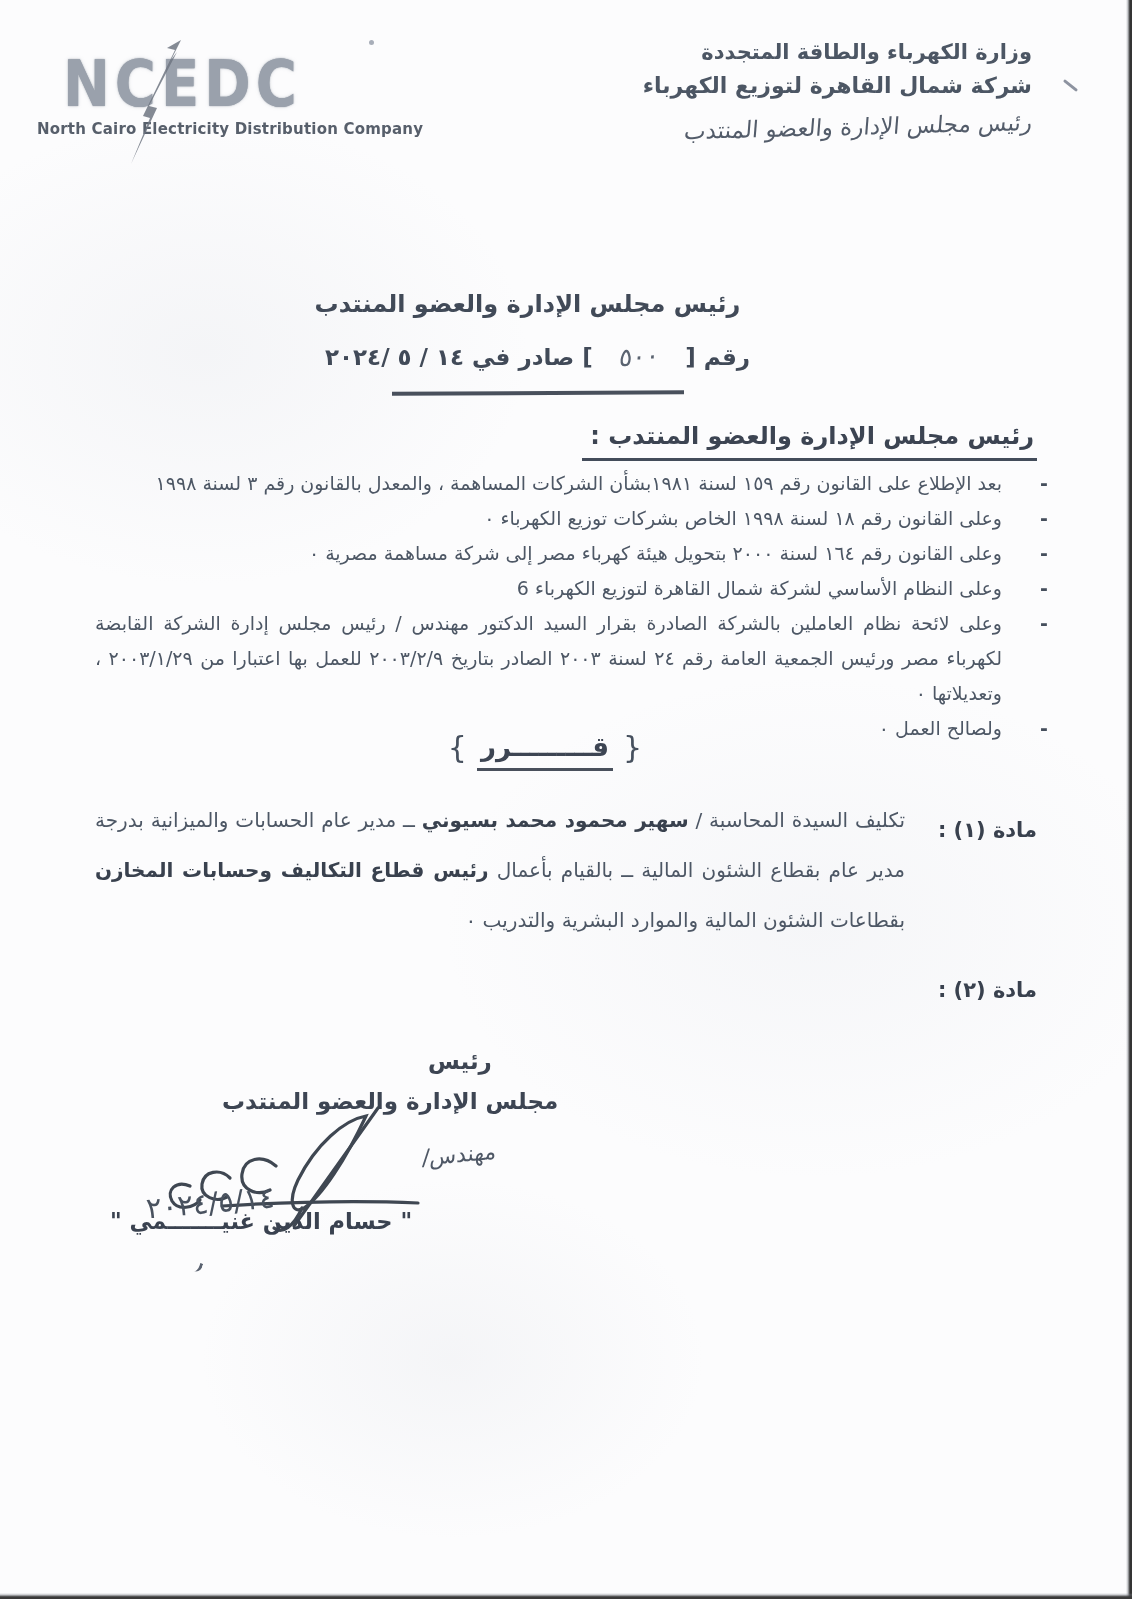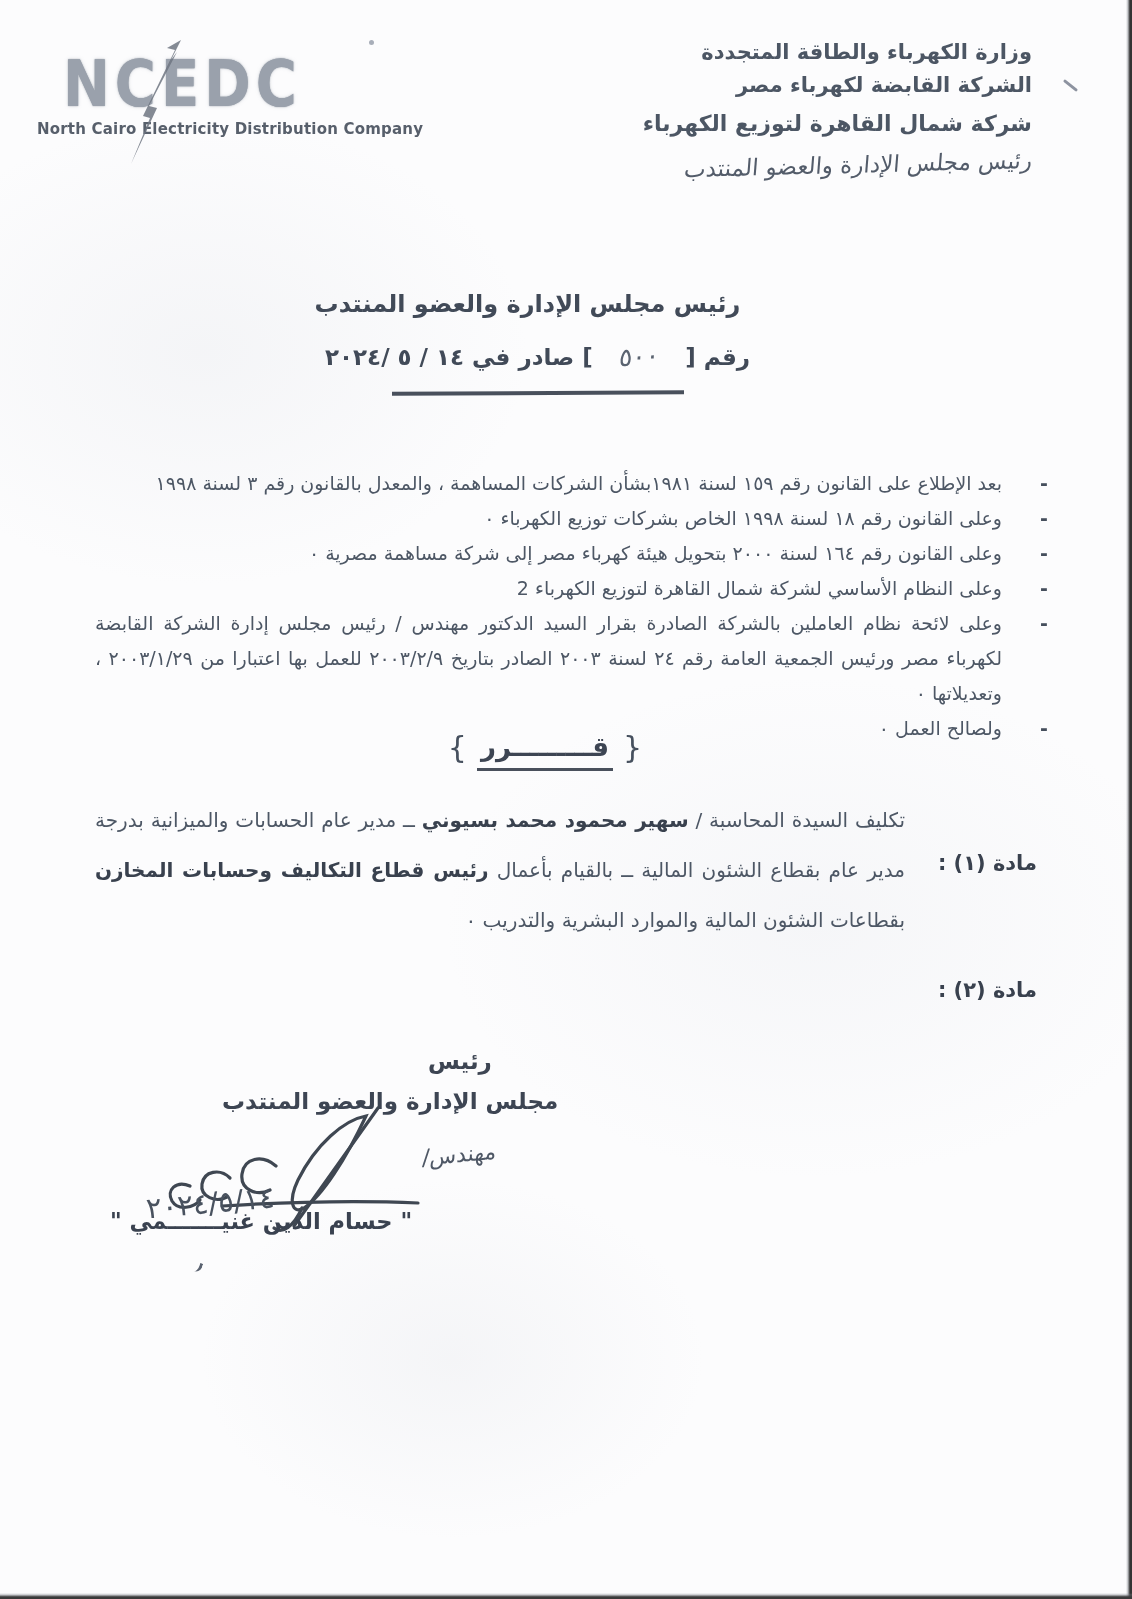--- a/index.html
+++ b/index.html
@@ -59,21 +59,21 @@
   .bullets .dash{flex:0 0 46px;font-weight:bold;color:#454e5c;}
   .bullets .btxt{flex:1;text-align:justify;}
 
   
   .decided{position:absolute;left:0;width:1090px;top:730px;text-align:center;font-size:26px;color:#3d4553;}
   .decided .brace{font-size:30px;font-weight:normal;vertical-align:-2px;color:#46505e;}
   .decided .word{font-weight:bold;border-bottom:3px solid #49505c;padding:0 4px 6px 4px;margin:0 10px;}
 
   
   .article-label{position:absolute;right:95px;font-size:21px;font-weight:bold;color:#39414e;}
-  .a1-label{top:851px;}
+  .a1-label{top:818px;}
   .a1-body{position:absolute;right:227px;left:95px;top:795px;font-size:20px;line-height:50px;
     text-align:justify;color:#4d5765;}
   .a1-body .b{font-weight:bold;color:#39414e;}
   .a2-label{top:978px;}
   .a2-body{position:absolute;right:247px;top:980px;font-size:19.5px;color:#4d5765;}
 
   
   .sig-line1{position:absolute;left:428px;top:1048px;font-size:23px;font-weight:bold;color:#3d4553;}
   .sig-line2{position:absolute;left:222px;top:1088px;font-size:23px;font-weight:bold;color:#3d4553;}
   .sig-eng{position:absolute;left:422px;top:1142px;font-size:22px;color:#4e5765;transform:rotate(-5deg) skewX(-7deg);}
@@ -96,47 +96,47 @@
   <div class="logo">
     <div class="logo-letters">NCEDC</div>
     <svg class="bolt" width="70" height="130" viewBox="0 0 70 130">
       <path d="M58 2 L44 10 L52 12 L20 78 L27 80 L8 126 L34 70 L26 68 L54 14 L48 22 Z" fill="#6e7681" opacity="0.85"></path>
     </svg>
     <div class="logo-sub">North Cairo Electricity Distribution Company</div>
   </div>
 
   <div class="org">
     <div class="org-line org-l1">وزارة الكهرباء والطاقة المتجددة</div>
-    <div class="org-line org-l2">الشركة القابضة لكهرباء مصر</div>
     <div class="org-line org-l3">شركة شمال القاهرة لتوزيع الكهرباء</div>
     <div class="org-l4">رئيس مجلس الإدارة والعضو المنتدب</div>
   </div>
 
   <div class="doc-subtitle">رئيس مجلس الإدارة والعضو المنتدب</div>
   <div class="doc-number">
     <span>رقم [</span><span class="hand">٥٠٠</span><span>] صادر في ١٤ /  ٥  /٢٠٢٤</span>
   </div>
   <div class="date-underline"></div>
 
+  <div class="preamble-heading">رئيس مجلس الإدارة والعضو المنتدب :</div>
   <ul class="bullets">
     <li>
       <span class="dash">-</span>
       <span class="btxt">بعد الإطلاع على القانون رقم ١٥٩ لسنة ١٩٨١بشأن الشركات المساهمة ، والمعدل بالقانون رقم ٣ لسنة ١٩٩٨</span>
     </li>
     <li>
       <span class="dash">-</span>
       <span class="btxt">وعلى القانون رقم ١٨ لسنة ١٩٩٨ الخاص بشركات توزيع الكهرباء ٠</span>
     </li>
     <li>
       <span class="dash">-</span>
       <span class="btxt">وعلى القانون رقم ١٦٤ لسنة ٢٠٠٠ بتحويل هيئة كهرباء مصر إلى شركة مساهمة مصرية ٠</span>
     </li>
     <li>
       <span class="dash">-</span>
-      <span class="btxt">وعلى النظام الأساسي لشركة شمال القاهرة لتوزيع الكهرباء 2</span>
+      <span class="btxt">وعلى النظام الأساسي لشركة شمال القاهرة لتوزيع الكهرباء 6</span>
     </li>
     <li>
       <span class="dash">-</span>
       <span class="btxt">وعلى لائحة نظام العاملين بالشركة الصادرة بقرار السيد الدكتور مهندس / رئيس مجلس إدارة الشركة القابضة لكهرباء مصر ورئيس الجمعية العامة رقم ٢٤ لسنة ٢٠٠٣ الصادر بتاريخ ٢٠٠٣/٢/٩ للعمل بها اعتبارا من ٢٠٠٣/١/٢٩ ، وتعديلاتها ٠</span>
     </li>
     <li>
       <span class="dash">-</span>
       <span class="btxt">ولصالح العمل ٠</span>
     </li>
   </ul>

